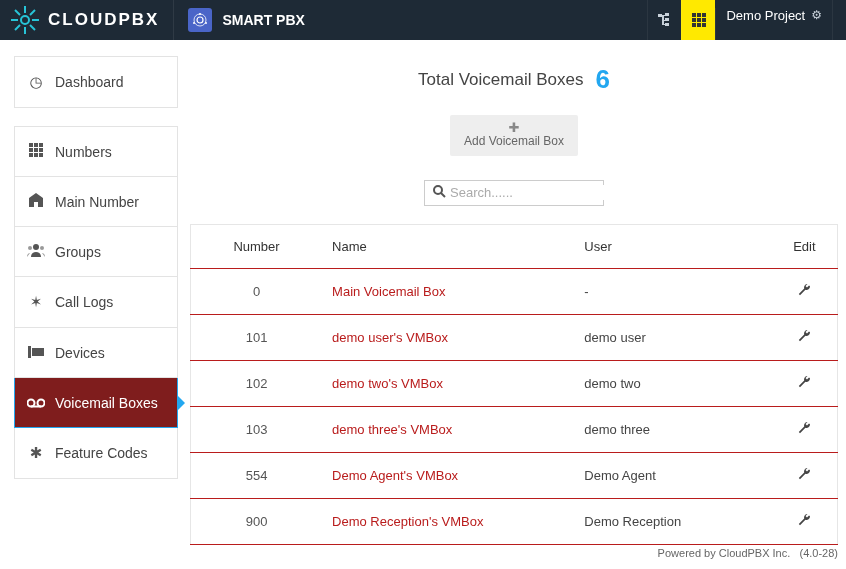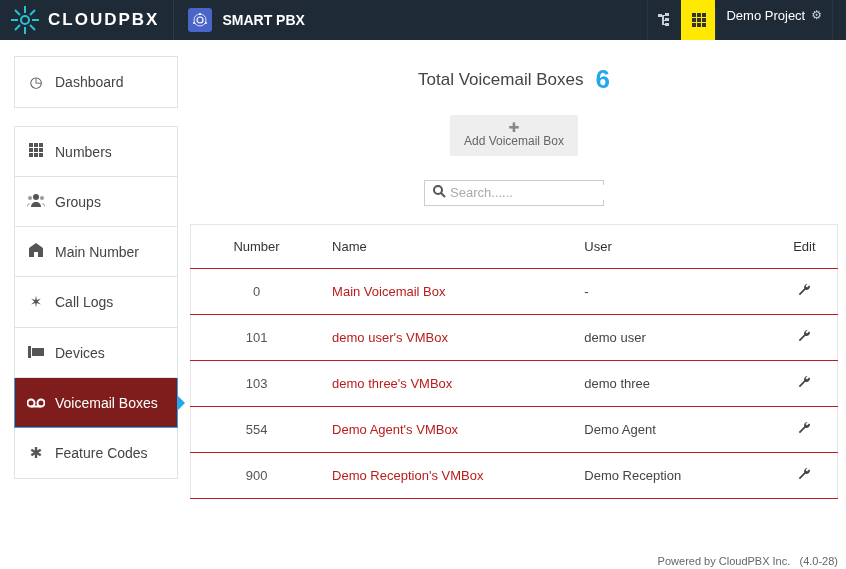--- a/index.html
+++ b/index.html
@@ -181,21 +181,21 @@
   }
   .table th:nth-child(2), .table th:nth-child(3){ text-align:left; }
   .col-num { width:120px; text-align:center !important; color:#555;}
   .col-name { width:230px; color:#b91c1c;}
   .col-user { width:180px; color:#444;}
   .col-edit { width:60px; text-align:center !important; color:#555;}
   .wrench { cursor:pointer; }
 
   .footer {
     position:absolute;
-    bottom:2px; right:8px;
+    bottom:10px; right:8px;
     font-size:11px;
     color:#666;
   }
 </style>
 </head>
 <body>
 
 <div class="topnav">
   <div class="brand">
     <span class="brand-icon">
@@ -276,38 +276,38 @@
             <rect x="10" y="5" width="4" height="4"></rect>
             <rect x="0" y="10" width="4" height="4"></rect>
             <rect x="5" y="10" width="4" height="4"></rect>
             <rect x="10" y="10" width="4" height="4"></rect>
           </svg>
       </span>
       <span>Numbers</span>
     </div>
     <div class="side-item">
       <span class="side-icon">
+        <svg width="14" height="14" viewBox="0 0 14 14" fill="currentColor">
+            <path d="M7 0L0 5v9h5V9h4v5h5V5z"></path>
+          </svg>
+      </span>
+      <span>Main Number</span>
+    </div>
+    <div class="side-item">
+      <span class="side-icon">
         <svg width="18" height="14" viewBox="0 0 18 14" fill="currentColor">
             <circle cx="9" cy="4" r="3"></circle>
             <path d="M4 14c0-3 2-5 5-5s5 2 5 5z"></path>
             <circle cx="3" cy="5" r="2" opacity="0.6"></circle>
             <path d="M0 14c0-2 1-4 3-4" opacity="0.6"></path>
             <circle cx="15" cy="5" r="2" opacity="0.6"></circle>
             <path d="M18 14c0-2-1-4-3-4" opacity="0.6"></path>
           </svg>
       </span>
       <span>Groups</span>
-    </div>
-    <div class="side-item">
-      <span class="side-icon">
-        <svg width="14" height="14" viewBox="0 0 14 14" fill="currentColor">
-            <path d="M7 0L0 5v9h5V9h4v5h5V5z"></path>
-          </svg>
-      </span>
-      <span>Main Number</span>
     </div>
     <div class="side-item">
       <span class="side-icon">✶</span>
       <span>Call Logs</span>
     </div>
     <div class="side-item">
       <span class="side-icon">
         <svg width="16" height="12" viewBox="0 0 16 12" fill="currentColor">
             <rect x="0" y="0" width="3" height="12"></rect>
             <rect x="4" y="2" width="12" height="8"></rect>
@@ -373,20 +373,28 @@
           </tr>
           <tr>
             <td class="col-num">101</td>
             <td class="col-name">demo user's VMBox</td>
             <td class="col-user">demo user</td>
             <td class="col-edit"><span class="wrench"><svg width="14" height="14" viewBox="0 0 14 14" fill="#444">
                   <path d="M13 3.5a3.5 3.5 0 0 1-4.6 3.3L3 12.2 1.8 11l5.4-5.4A3.5 3.5 0 0 1 10.5 1l-2 2L10 4.5l2-2c.6.3 1 .8 1 1z"></path>
                 </svg></span></td>
           </tr>
           <tr>
+            <td class="col-num">102</td>
+            <td class="col-name">demo two's VMBox</td>
+            <td class="col-user">demo two</td>
+            <td class="col-edit"><span class="wrench"><svg width="14" height="14" viewBox="0 0 14 14" fill="#444">
+                  <path d="M13 3.5a3.5 3.5 0 0 1-4.6 3.3L3 12.2 1.8 11l5.4-5.4A3.5 3.5 0 0 1 10.5 1l-2 2L10 4.5l2-2c.6.3 1 .8 1 1z"></path>
+                </svg></span></td>
+          </tr>
+          <tr>
             <td class="col-num">103</td>
             <td class="col-name">demo three's VMBox</td>
             <td class="col-user">demo three</td>
             <td class="col-edit"><span class="wrench"><svg width="14" height="14" viewBox="0 0 14 14" fill="#444">
                   <path d="M13 3.5a3.5 3.5 0 0 1-4.6 3.3L3 12.2 1.8 11l5.4-5.4A3.5 3.5 0 0 1 10.5 1l-2 2L10 4.5l2-2c.6.3 1 .8 1 1z"></path>
                 </svg></span></td>
           </tr>
           <tr>
             <td class="col-num">554</td>
             <td class="col-name">Demo Agent's VMBox</td>

